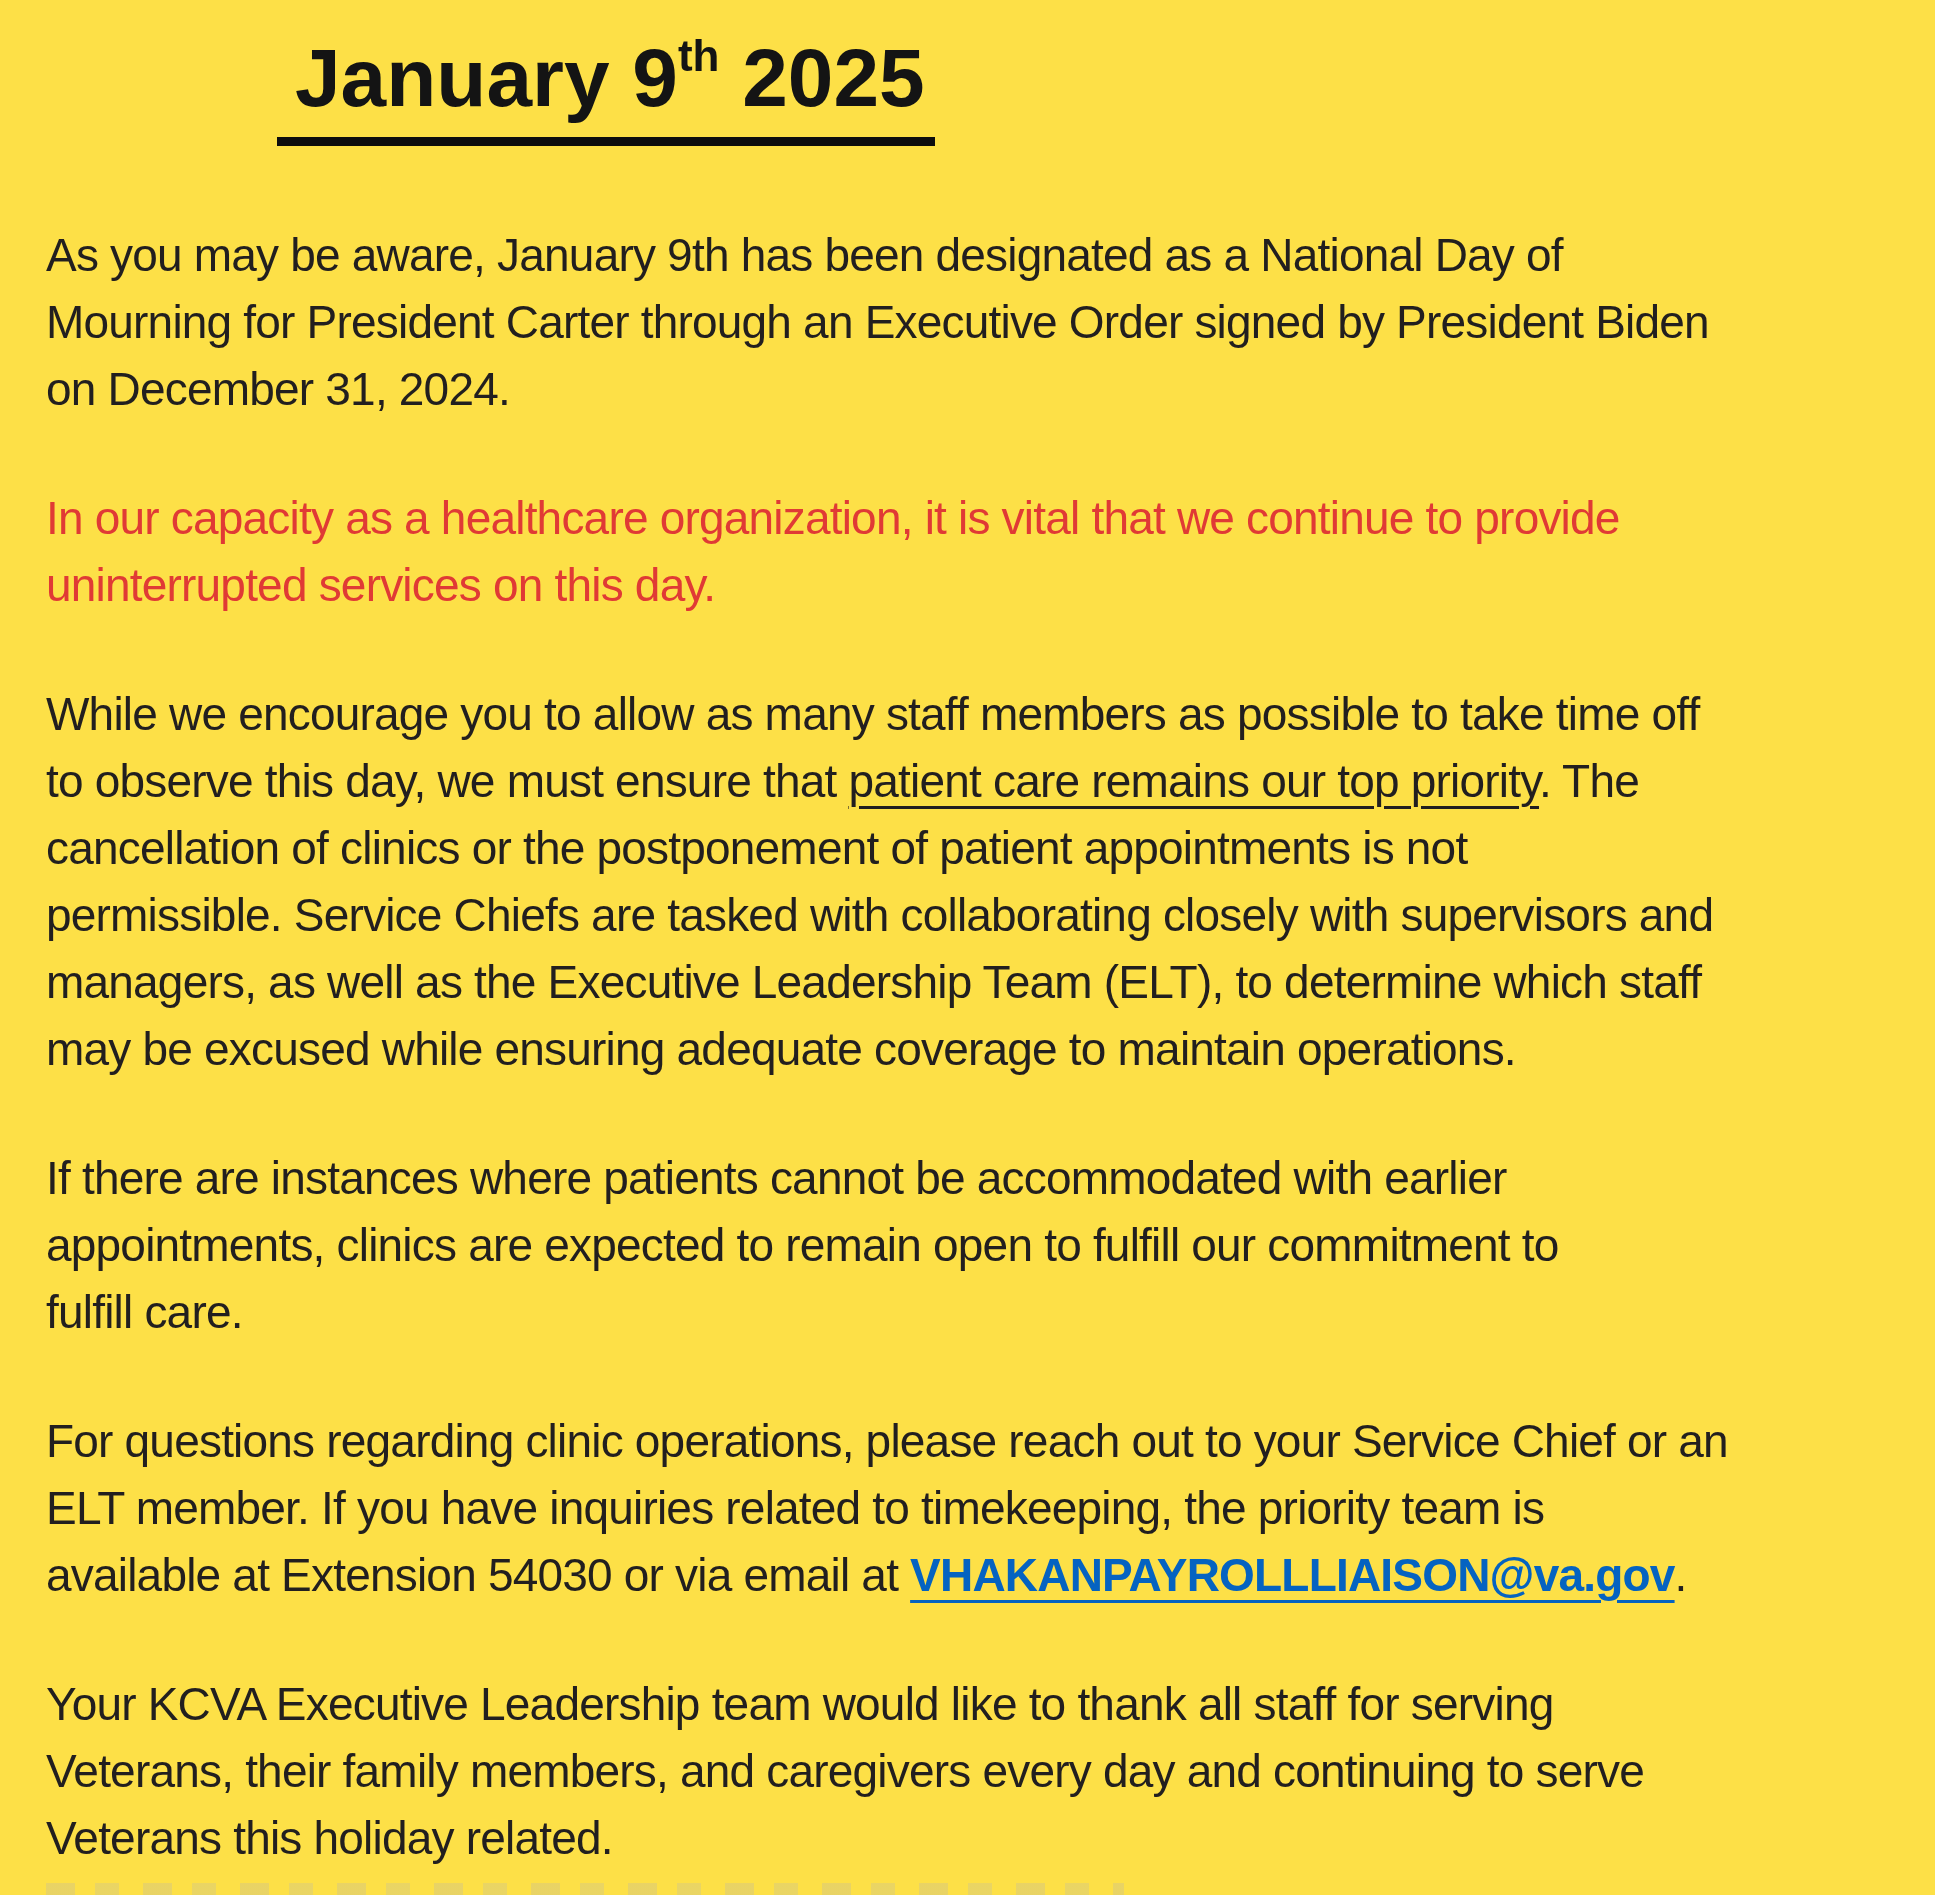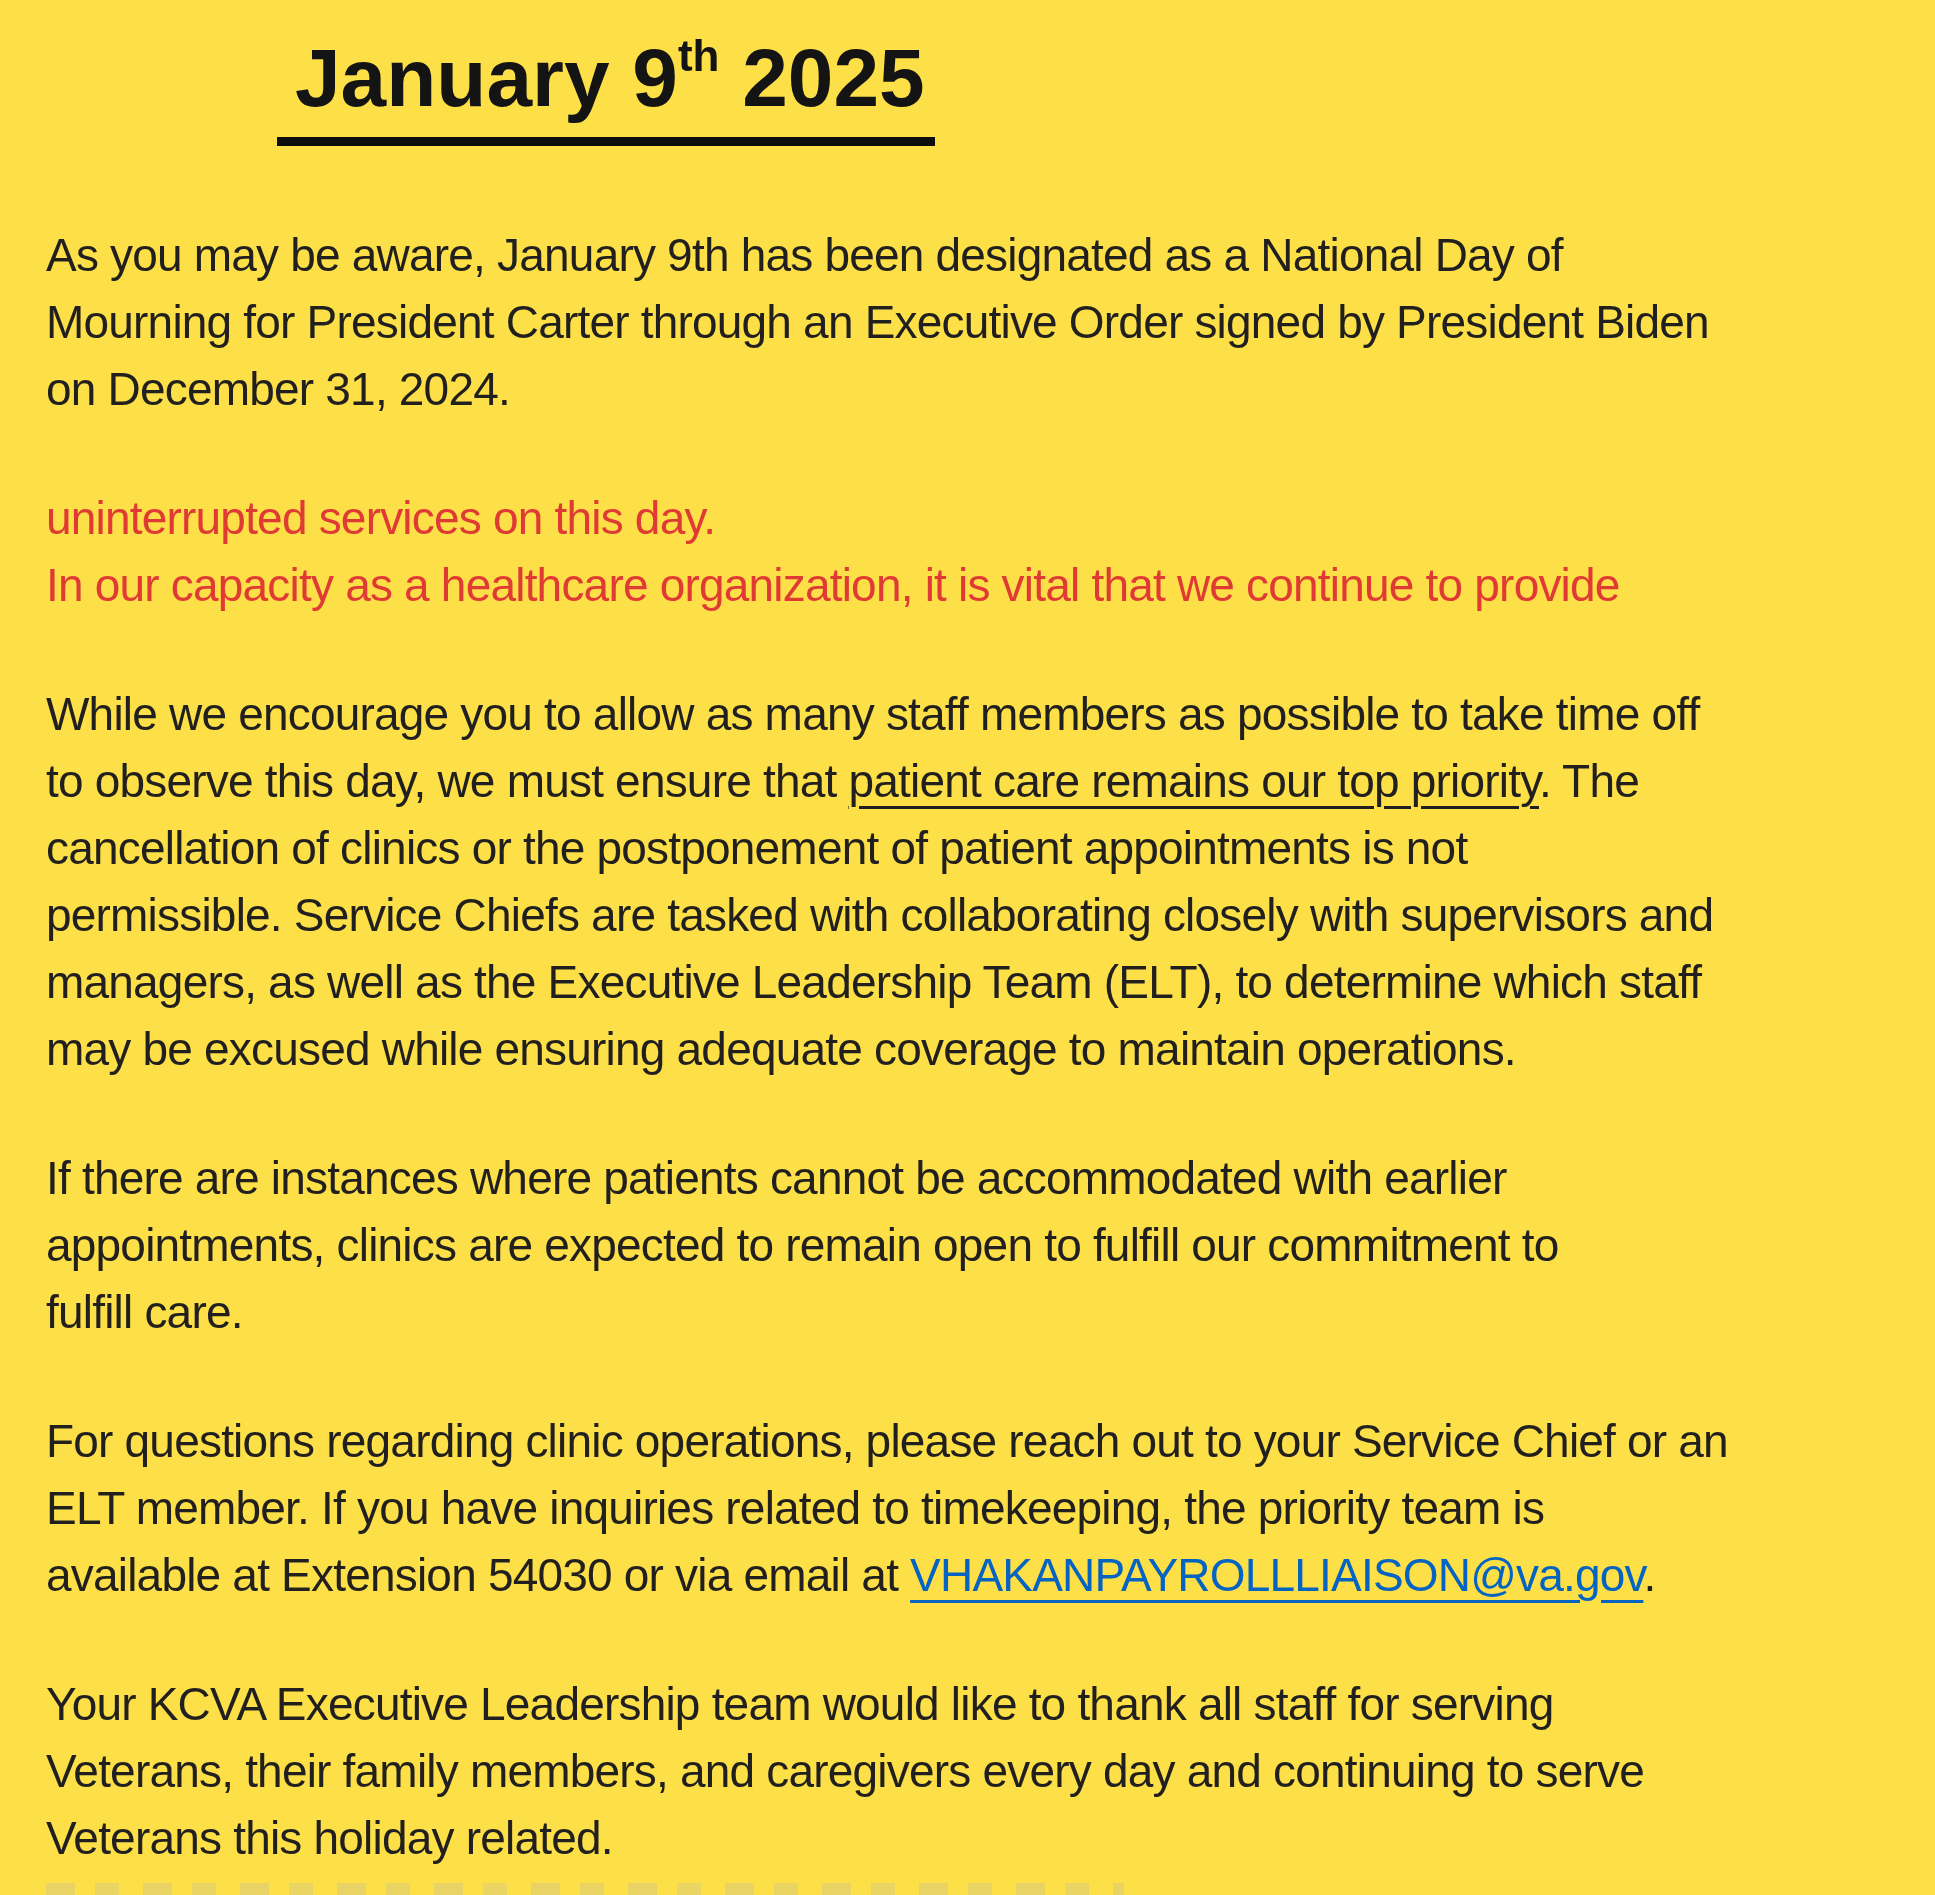--- a/index.html
+++ b/index.html
@@ -48,20 +48,21 @@
     text-decoration: underline;
     text-decoration-thickness: 3px;
     text-underline-offset: 9px;
   }
   .email-link {
     color: #0563c1;
     text-decoration: underline;
     text-decoration-thickness: 3px;
     text-underline-offset: 9px;
     cursor: pointer;
+    font-weight: bold;
   }
   .cutoff-artifact {
     position: absolute;
     left: 46px;
     bottom: 0;
     width: 1078px;
     height: 12px;
     background: repeating-linear-gradient(
       90deg,
       rgba(186, 182, 170, 0.30) 0px, rgba(186, 182, 170, 0.30) 29px,
@@ -79,22 +80,22 @@
 
     <h1 class="doc-title"><span class="title-underline"><span>January 9</span><sup>th</sup><span> 2025</span></span></h1>
 
     <div class="para">
       <div class="line">As you may be aware, January 9th has been designated as a National Day of</div>
       <div class="line">Mourning for President Carter through an Executive Order signed by President Biden</div>
       <div class="line">on December 31, 2024.</div>
     </div>
 
     <div class="para red-text">
+      <div class="line">In our capacity as a healthcare organization, it is vital that we continue to provide</div>
       <div class="line">uninterrupted services on this day.</div>
-      <div class="line">In our capacity as a healthcare organization, it is vital that we continue to provide</div>
     </div>
 
     <div class="para">
       <div class="line">While we encourage you to allow as many staff members as possible to take time off</div>
       <div class="line"><span>to observe this day, we must ensure that </span><span class="inline-underline">patient care remains our top priority</span><span>. The</span></div>
       <div class="line">cancellation of clinics or the postponement of patient appointments is not</div>
       <div class="line">permissible. Service Chiefs are tasked with collaborating closely with supervisors and</div>
       <div class="line">managers, as well as the Executive Leadership Team (ELT), to determine which staff</div>
       <div class="line">may be excused while ensuring adequate coverage to maintain operations.</div>
     </div>

